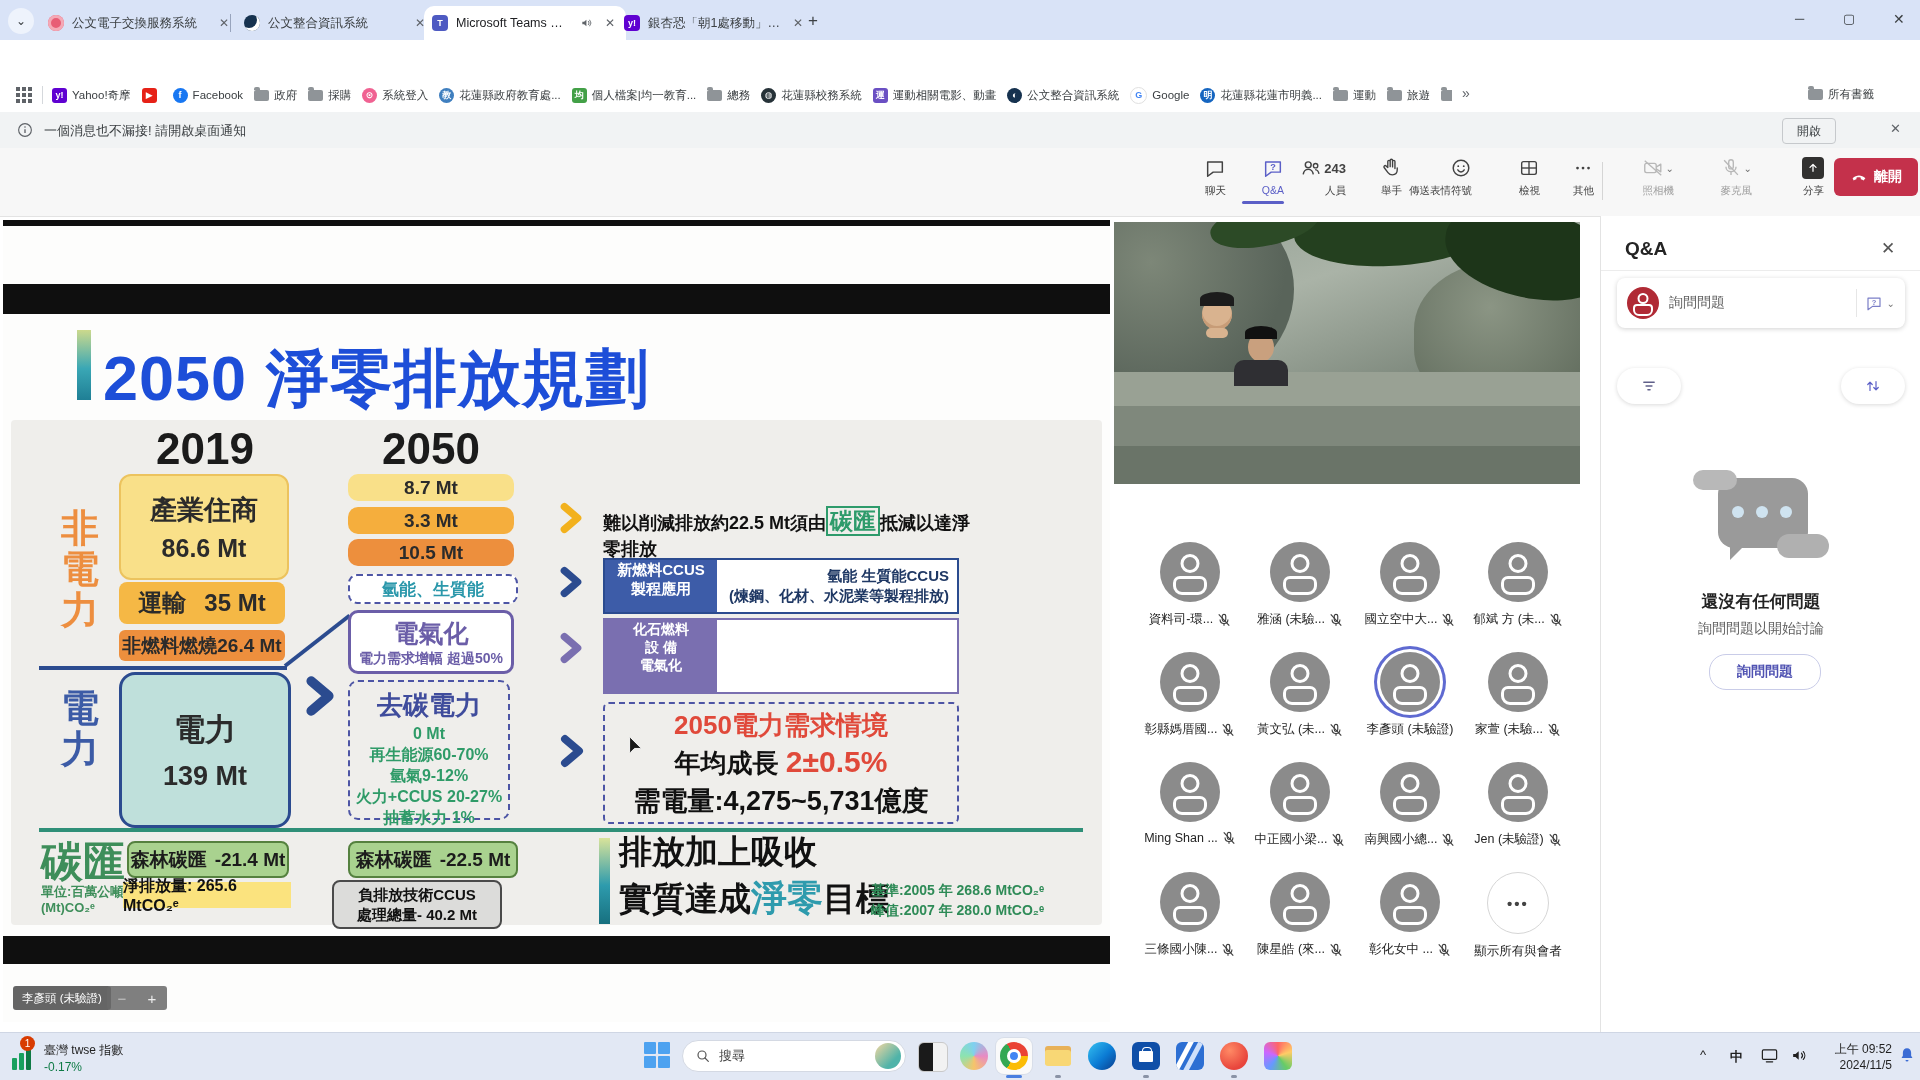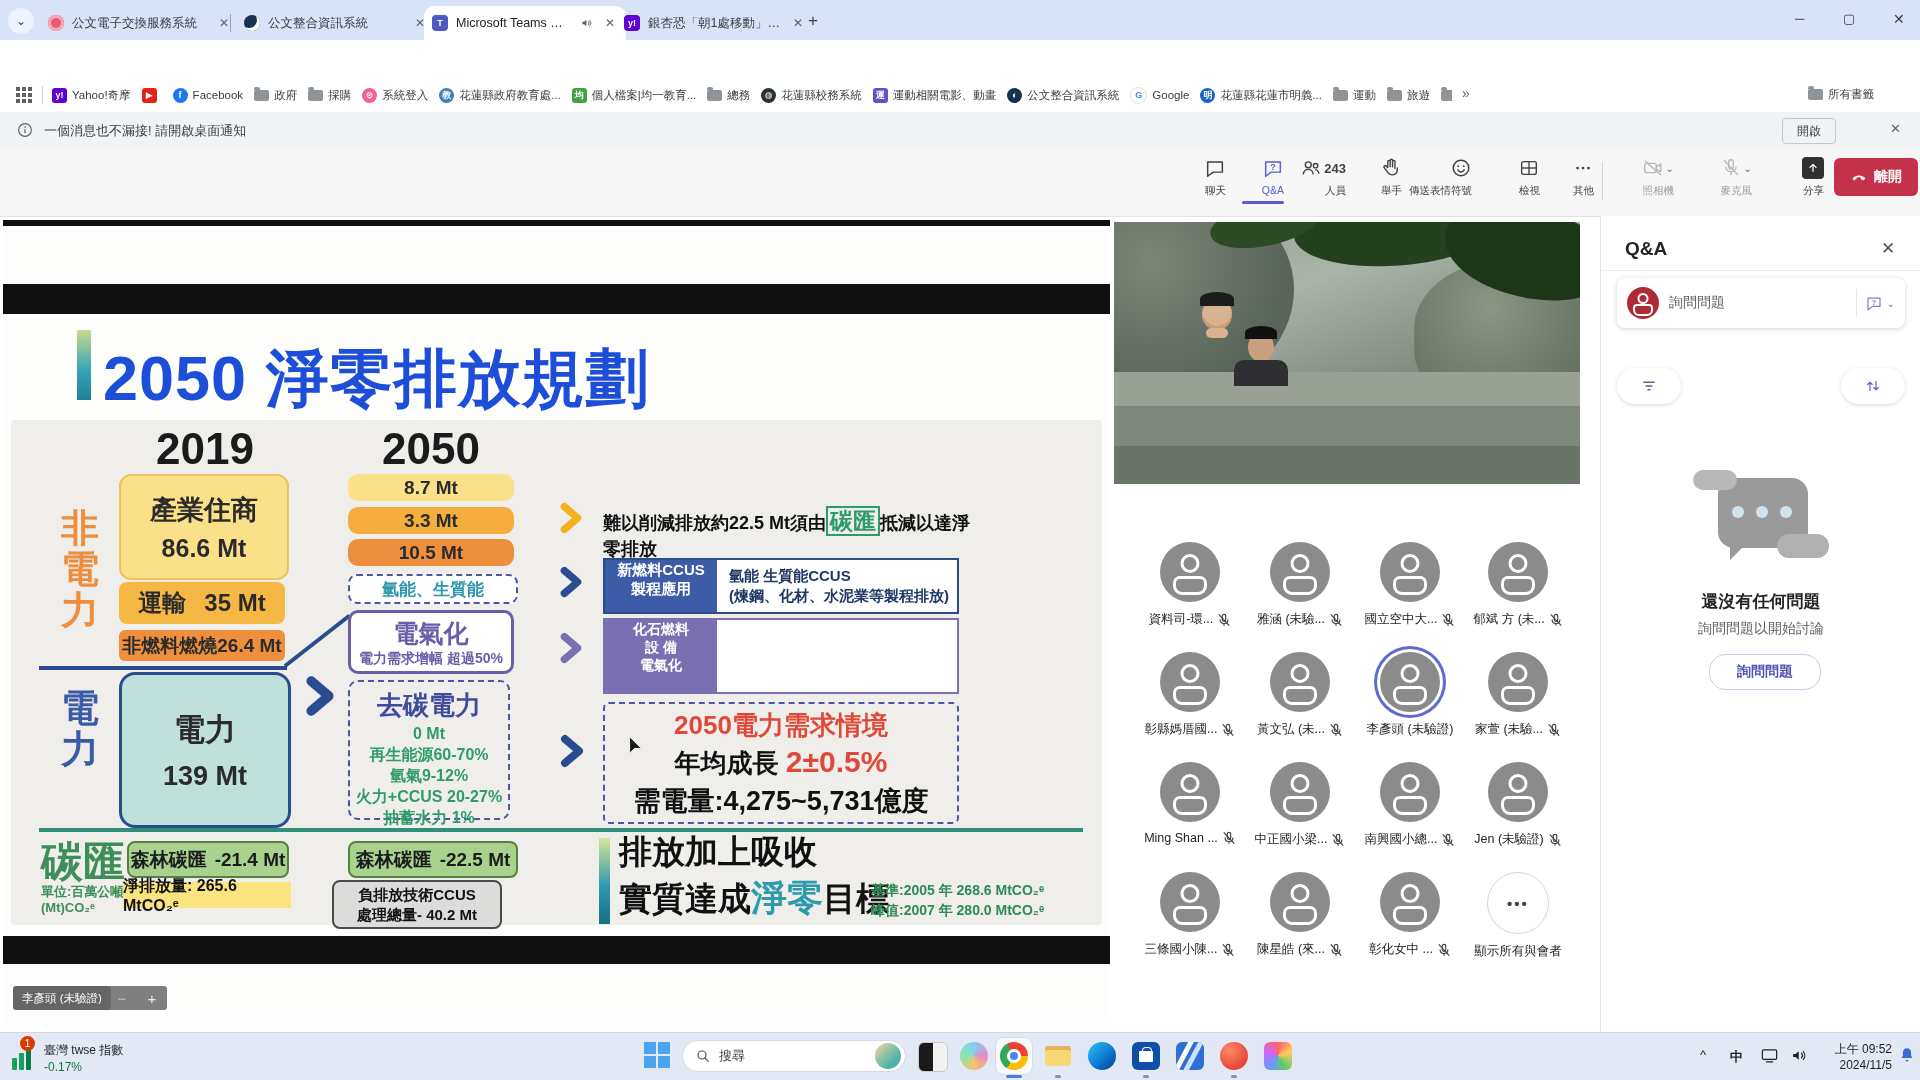--- a/index.html
+++ b/index.html
@@ -558,21 +558,21 @@
     </svg>
 
   <div class="ab" style="left:600px;top:286px;width:370px;font-size:18px;font-weight:800;color:#111;">
     <span>難以削減排放約22.5 Mt須由</span><span style="color:#2e9b6b;font-size:23px;border:2px solid #2e9b6b;padding:0 2px;">碳匯</span><span>抵減以達淨零排放</span>
   </div>
   <div class="ab hdrbox" style="left:600px;top:338px;width:352px;height:52px;border-color:#2b4b8f;">
     <div class="hd" style="background:#3d5ca8;">
         <span>新燃料CCUS</span>
         <span>製程應用</span>
       </div>
-    <div class="bd" style="font-size:15px;line-height:20px;">
+    <div class="bd" style="font-size:15px;line-height:20px;text-align:right;">
         <span>氫能 生質能CCUS</span>
         <span>(煉鋼、化材、水泥業等製程排放)</span>
       </div>
   </div>
   <div class="ab hdrbox" style="left:600px;top:398px;width:352px;height:72px;border-color:#7a6fb0;">
     <div class="hd" style="background:#7a6fb0;font-size:14px;line-height:18px;">
         <span>化石燃料</span>
         <span>設 備</span>
         <span>電氣化</span>
       </div>

